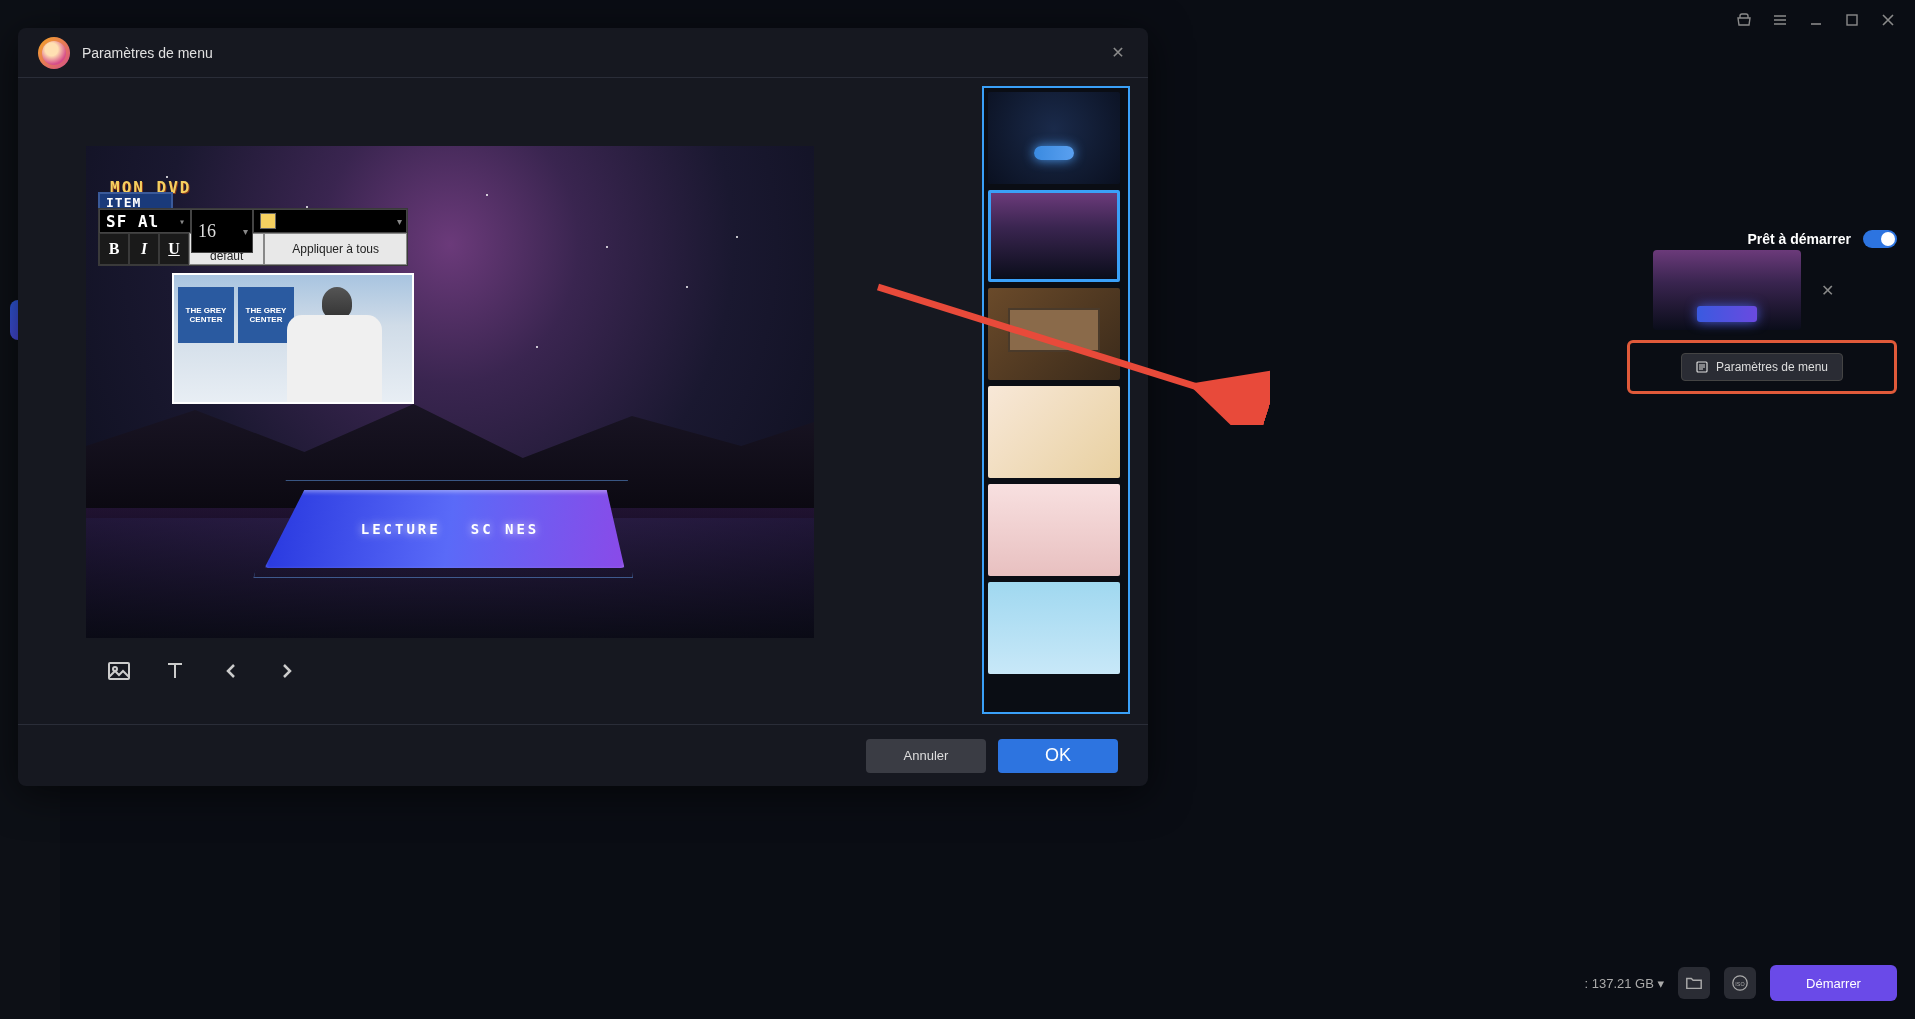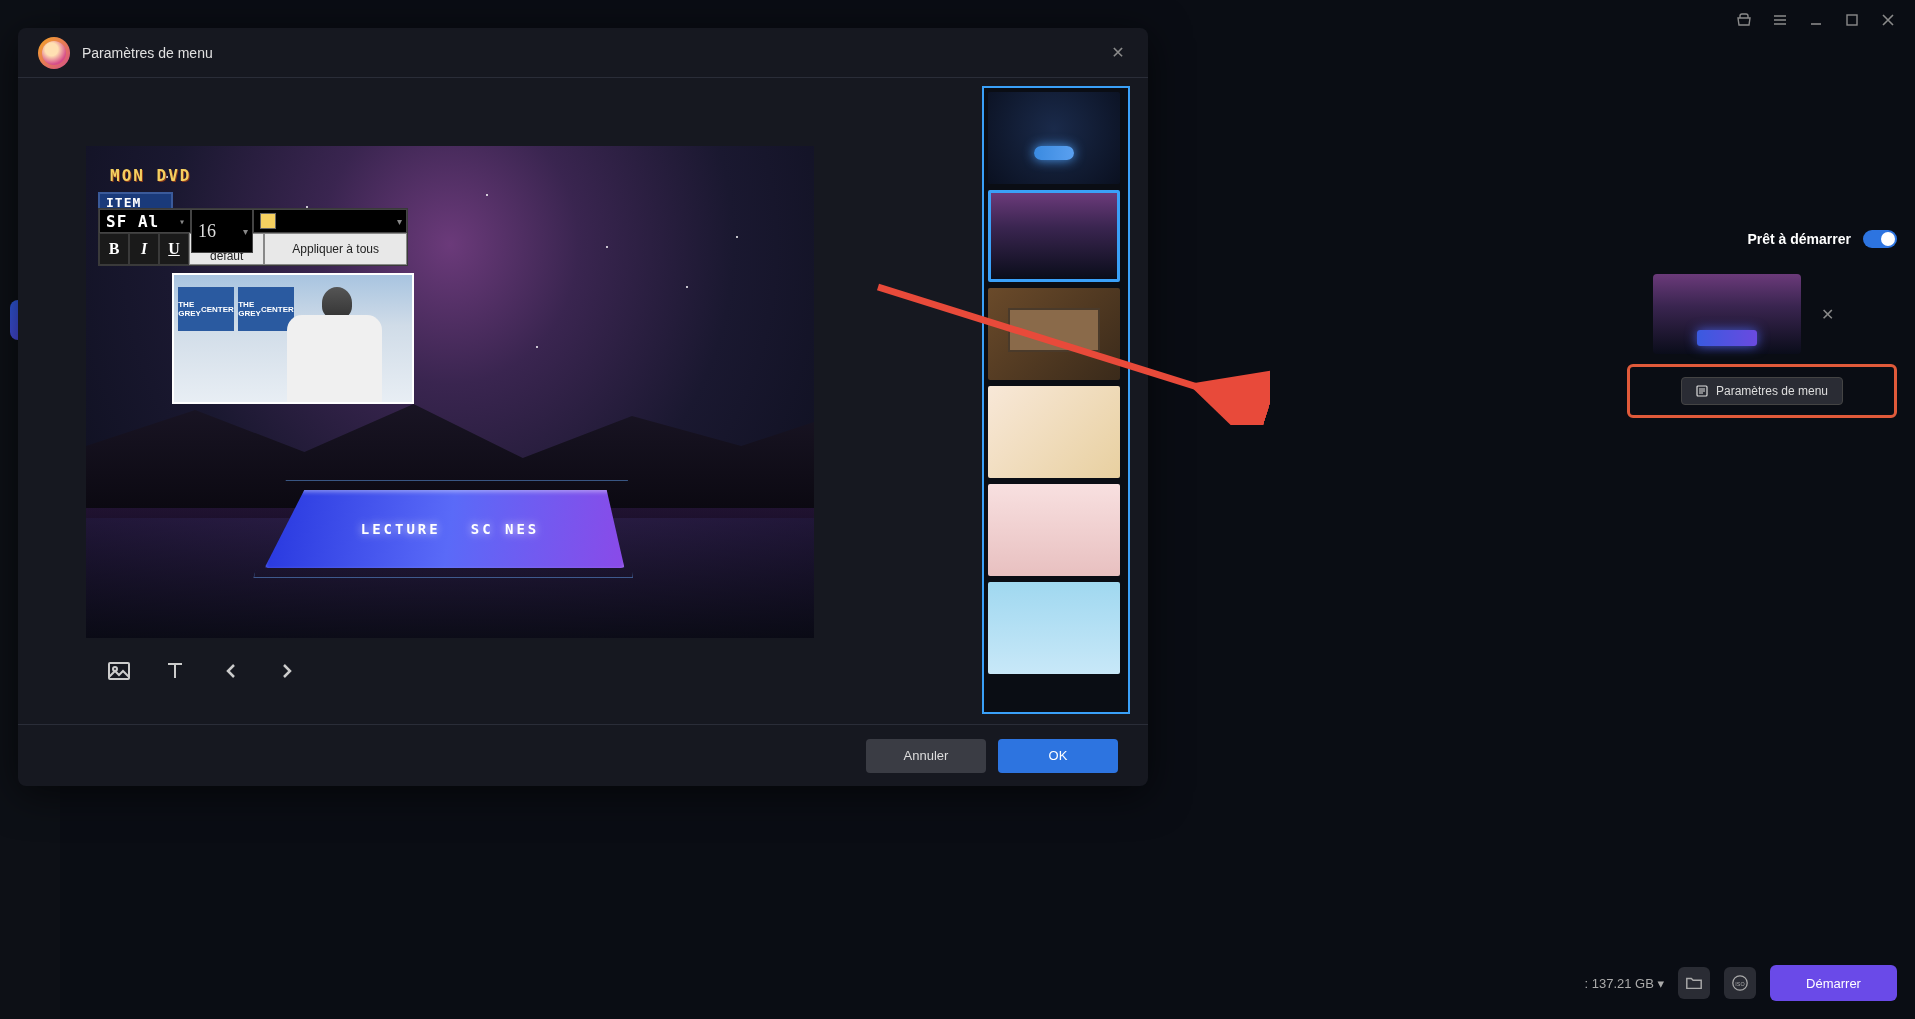--- a/index.html
+++ b/index.html
@@ -25,41 +25,41 @@
 
 .modal-body { flex: 1; display: flex; padding: 8px 18px 0 68px; gap: 60px; }
 
 
 .preview-area { flex: 1; display: flex; flex-direction: column; }
 .preview-canvas { width: 728px; height: 492px; background: radial-gradient(ellipse at 50% 20%, #6b3a7a 0%, #3a2550 25%, #1a1830 55%, #0a0d1a 100%); position: relative; margin-top: 60px; overflow: hidden; }
 .nebula-star { position:absolute; width:2px; height:2px; background:#fff; border-radius:50%; }
 .mountains { position:absolute; bottom:120px; left:0; right:0; height:120px; background: linear-gradient(to bottom, #1a1525 0%, #0a0810 100%); clip-path: polygon(0 40%, 15% 10%, 30% 45%, 45% 5%, 60% 50%, 75% 15%, 90% 40%, 100% 20%, 100% 100%, 0 100%); }
 .reflection { position:absolute; bottom:0; left:0; right:0; height:130px; background: linear-gradient(to bottom, rgba(80,40,120,0.3), rgba(10,10,20,0.8)); }
 
-.dvd-title { position:absolute; top:20px; left:24px; font-family: monospace; font-weight: bold; font-size: 16px; letter-spacing: 2px; color: #f5d060; text-shadow: 1px 1px 0 #8a3a1a; }
+.dvd-title { position:absolute; top:32px; left:24px; font-family: monospace; font-weight: bold; font-size: 16px; letter-spacing: 2px; color: #f5d060; text-shadow: 1px 1px 0 #8a3a1a; }
 .item-label { position:absolute; top:46px; left:12px; background: #1a3a7a; border: 2px solid #3a5a9a; padding: 1px 30px 1px 6px; font-family: monospace; font-weight:bold; font-size: 13px; color:#fff; letter-spacing:1px; }
 
 .text-toolbar { position:absolute; top:62px; left:12px; width: 310px; background: #1a1a1a; border: 1px solid #3a3a3a; }
 .toolbar-row1 { display:flex; height: 24px; }
 .font-select { flex:0 0 92px; background:#000; border:1px solid #444; color:#fff; font-family: monospace; font-weight:bold; font-size:16px; padding: 3px 16px 3px 6px; display:flex; align-items:center; position:relative; letter-spacing:1px; }
 .font-select::after { content:"▾"; position:absolute; right:4px; top:50%; transform:translateY(-50%); color:#888; font-size:10px; }
 .size-select { flex:0 0 62px; background:#000; border:1px solid #444; color:#ddd; font-family: serif; font-size:18px; padding:21px 6px; display:flex; align-items:center; position:relative; }
 .size-select::after { content:"▾"; position:absolute; right:4px; top:50%; transform:translateY(-50%); color:#888; font-size:10px; }
 .color-select { flex:1; background:#000; border:1px solid #444; display:flex; align-items:center; padding:0 6px; position:relative; }
 .color-swatch-small { width:16px; height:16px; background:#f5d060; border:1px solid #666; }
 .color-select::after { content:"▾"; position:absolute; right:4px; top:50%; transform:translateY(-50%); color:#888; font-size:10px; }
 .toolbar-row2 { display:flex; height: 32px; align-items:stretch; }
 .fmt-btn { width: 30px; display:flex; align-items:center; justify-content:center; background:#1a1a1a; border:1px solid #3a3a3a; cursor:pointer; color:#fff; font-family:serif; font-weight:bold; font-size:16px; }
 .fmt-btn.underline { text-decoration: underline; }
 .text-btn { text-align:center; background:#e8e8e8; color:#222; border:1px solid #888; cursor:pointer; font-size:12px; display:flex; align-items:center; justify-content:center; padding:0 20px; }
 .btn-default { flex:0 0 72px; }
 .btn-apply { flex:1; }
 
 .clip-thumb { position:absolute; top:127px; left:86px; width: 242px; height: 131px; background: linear-gradient(to bottom, #a8c4e0 0%, #d0dce8 40%, #e8eef4 100%); border: 2px solid #fff; overflow:hidden; }
-.clip-sign { position:absolute; top:12px; width:56px; height:44px; background:#2a5aa0; color:#fff; font-size:8px; font-weight:bold; display:flex; flex-direction:row; align-items:center; justify-content:center; padding:4px; }
+.clip-sign { position:absolute; top:12px; width:56px; height:56px; background:#2a5aa0; color:#fff; font-size:8px; font-weight:bold; display:flex; flex-direction:column; align-items:center; justify-content:center; padding:4px; }
 .clip-sign.s1 { left:4px; }
 .clip-sign.s2 { left:64px; }
 .clip-person { position:absolute; right:30px; bottom:0; width:95px; height:115px; }
 .clip-head { position:absolute; top:0; left:35px; width:30px; height:32px; background: linear-gradient(#555, #333); border-radius:50% 50% 40% 40%; }
 .clip-body { position:absolute; top:28px; left:0; right:0; bottom:0; background:#f0f0f0; border-radius: 15px 15px 0 0; }
 
 .menu-bar { position:absolute; bottom:70px; left:50%; transform:translateX(-50%); width: 360px; height: 78px; }
 .menu-bar-bg { position:absolute; inset:0; background: linear-gradient(90deg, #2a3ae0 0%, #5a6af8 50%, #8a4ae8 100%); clip-path: polygon(8% 0, 92% 0, 100% 100%, 0 100%); transform: skewX(-8deg); border-radius: 4px; box-shadow: 0 0 30px rgba(80,100,240,0.8), inset 0 2px 4px rgba(255,255,255,0.4); }
 .menu-bar-frame { position:absolute; inset:-10px; border:1px solid rgba(100,160,240,0.5); clip-path: polygon(5% 0, 95% 0, 100% 100%, 0 100%); transform: skewX(-8deg); }
 .menu-bar-text { position:absolute; inset:0; display:flex; align-items:center; justify-content:center; gap:30px; color:#fff; font-family: monospace; font-weight:bold; letter-spacing:3px; font-size:14px; text-shadow: 0 0 8px rgba(255,255,255,0.8); }
@@ -75,25 +75,25 @@
 .tmpl-1::after { content:""; position:absolute; bottom:24px; left:50%; transform:translateX(-50%); width:40px; height:14px; background:linear-gradient(90deg,#3a8ae0,#5aa0f0); border-radius:8px; box-shadow:0 0 12px #4a9af0; }
 .tmpl-2 { background: linear-gradient(to bottom, #6b3a7a 0%, #3a2550 40%, #0a0d1a 100%); }
 .tmpl-3 { background: linear-gradient(135deg, #6a4a2a, #3a2a1a); }
 .tmpl-3::before { content:""; position:absolute; top:20px; left:20px; right:20px; height:40px; background:#8a6a4a; border:2px solid #4a3a2a; }
 .tmpl-4 { background: linear-gradient(135deg, #f8e8d8, #e8d0a0); }
 .tmpl-5 { background: linear-gradient(to bottom, #f8e0e0, #e8c0c0); }
 .tmpl-6 { background: linear-gradient(to bottom, #a0d8f0, #c8e8f8); }
 
 .modal-footer { height: 62px; border-top: 1px solid #2a2d38; display:flex; align-items:center; justify-content:flex-end; gap:12px; padding-right: 30px; }
 .btn-cancel { width:120px; height:34px; background:#3a3c44; border:none; border-radius:4px; color:#ddd; cursor:pointer; font-size:13px; }
-.btn-ok { width:120px; height:34px; background:#2d74e0; border:none; border-radius:4px; color:#fff; cursor:pointer; font-size:13px; }
+.btn-ok { width:120px; height:34px; background:#2d74e0; border:none; border-radius:4px; color:#fff; cursor:pointer; font-size:18px; }
 
 
 .right-panel { position:absolute; right:18px; top:230px; width:270px; z-index:5; }
-.ready-row { display:flex; align-items:center; justify-content:flex-end; gap:12px; margin-bottom:26px; }
+.ready-row { display:flex; align-items:center; justify-content:flex-end; gap:12px; margin-bottom:2px; }
 .ready-label { font-size:14px; font-weight:bold; color:#fff; }
 .toggle { width:34px; height:18px; background:#2d74e0; border-radius:10px; position:relative; cursor:pointer; }
 .toggle::after { content:""; position:absolute; right:2px; top:2px; width:14px; height:14px; background:#fff; border-radius:50%; }
 .right-thumb-row { display:flex; align-items:center; gap:20px; margin-bottom:10px; }
 .right-thumb { width:148px; height:80px; background: linear-gradient(to bottom, #6b3a7a 0%, #3a2550 40%, #0a0d1a 100%); border-radius:4px; position:relative; margin-left:26px; }
 .right-thumb::after { content:""; position:absolute; bottom:8px; left:50%; transform:translateX(-50%); width:60px; height:16px; background:linear-gradient(90deg,#3a5ae0,#6a4ae0); border-radius:3px; box-shadow:0 0 12px rgba(80,100,240,0.9); }
 .right-thumb-close { color:#888; cursor:pointer; font-size:16px; }
 
 .settings-btn-wrap { border: 3px solid #e05a3a; border-radius:6px; padding: 10px 6px; display:flex; justify-content:center; }
 .settings-btn { background:#2a2c34; border:1px solid #444; color:#ddd; padding:6px 14px; border-radius:4px; cursor:pointer; font-size:12px; display:flex; align-items:center; gap:8px; }

